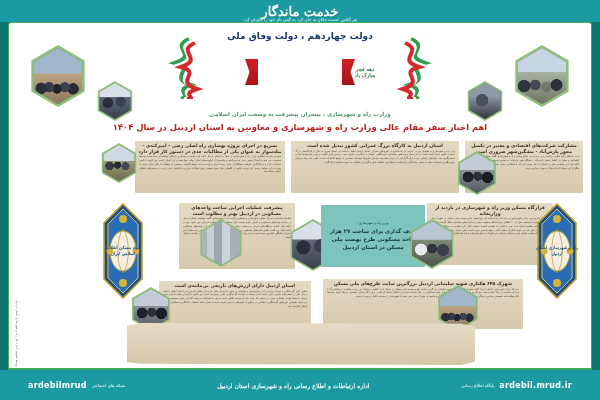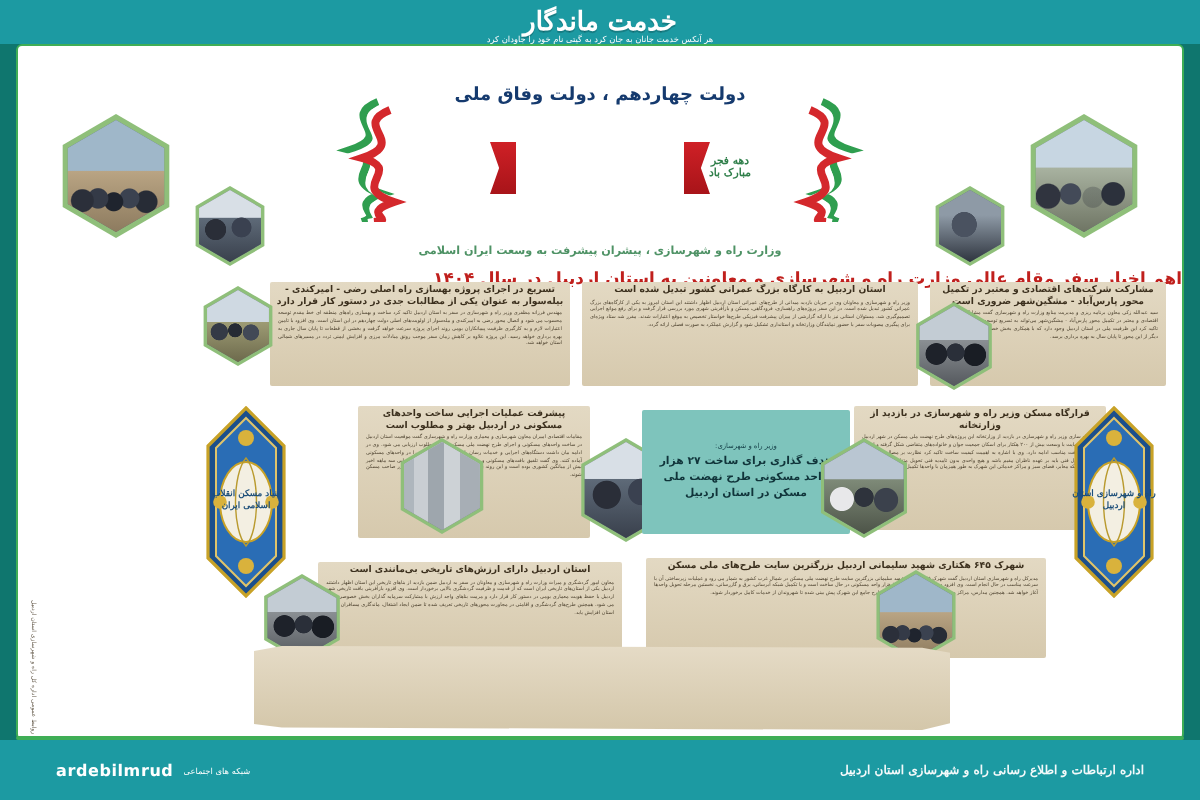--- a/index.html
+++ b/index.html
@@ -35,38 +35,38 @@
   .page {
     position:absolute; left:8px; top:22px; width:584px; height:348px;
     background:#ffffff;
     border:1.4px solid #3fae56;
     border-radius:3px;
     overflow:hidden;
   }
   .page-inner { position:absolute; inset:0; }
 
   
-  .hdr { position:absolute; left:0; top:12px; width:100%; height:112px; }
+  .hdr { position:absolute; left:0; top:0; width:100%; height:112px; }
 
   .h-line1 {
     position:absolute; left:0; right:0; top:8px; text-align:center;
     font-size:9px; font-weight:bold; color:#153a6e; direction:rtl;
     letter-spacing:-.1px;
   }
   .h-line2 {
     position:absolute; left:0; right:0; top:75px; text-align:center;
     font-size:7.6px; font-weight:bold; color:#153a6e; direction:rtl;
   }
   .h-line3 {
     position:absolute; left:0; right:0; top:88px; text-align:center;
     font-size:5.6px; font-weight:bold; color:#2f7f4a; direction:rtl;
     opacity:.85;
   }
   .h-line4 {
-    position:absolute; left:0; right:0; top:99px; text-align:right;
+    position:absolute; left:0; right:0; top:99px; text-align:center;
     font-size:8.4px; font-weight:bold; color:#c0201d; direction:rtl;
   }
 
   
   .streamer { position:absolute; top:14px; width:46px; height:62px; }
   .streamer svg { width:100%; height:100%; display:block; }
   .streamer.left  { left:150px; }
   .streamer.right { right:150px; transform:scaleX(-1); }
 
   
@@ -418,20 +418,24 @@
     <div class="banner"></div>
 
     <div class="tiny-side">روابط عمومی اداره کل راه و شهرسازی استان اردبیل</div>
 
    </div>
   </div>
 
   <div class="foot-rule"></div>
 
   <div class="footer">
+    <div class="f-left">
+      <span class="f-url">ardebil.mrud.ir</span>
+      <span class="f-lbl">پایگاه اطلاع رسانی</span>
+    </div>
     <div class="f-center">اداره ارتباطات و اطلاع رسانی راه و شهرسازی استان اردبیل</div>
     <div class="f-right">
       <span class="f-lbl">شبکه های اجتماعی</span>
       <span class="f-url">ardebilmrud</span>
     </div>
   </div>
 
 </div>
 
 </body></html>

